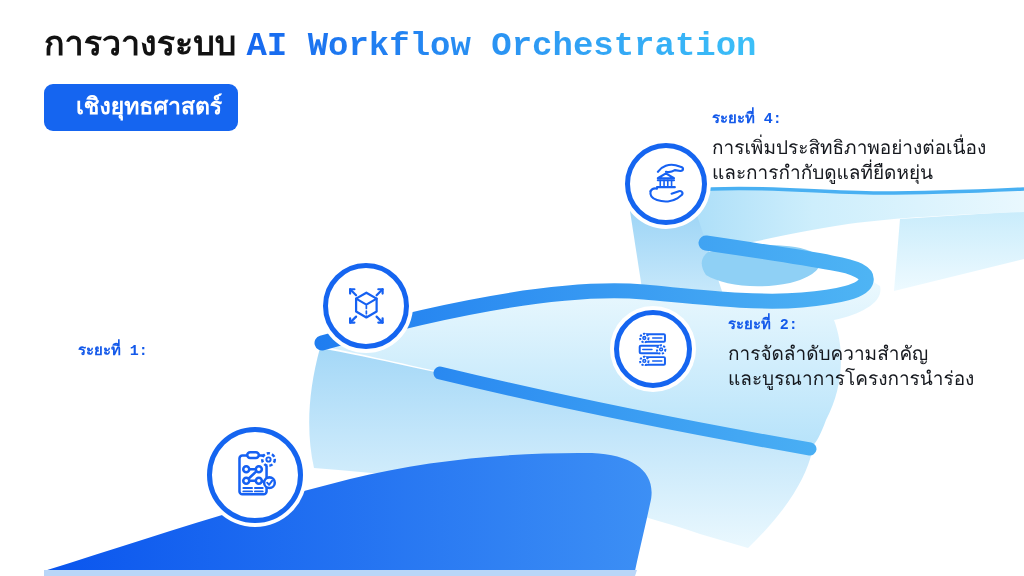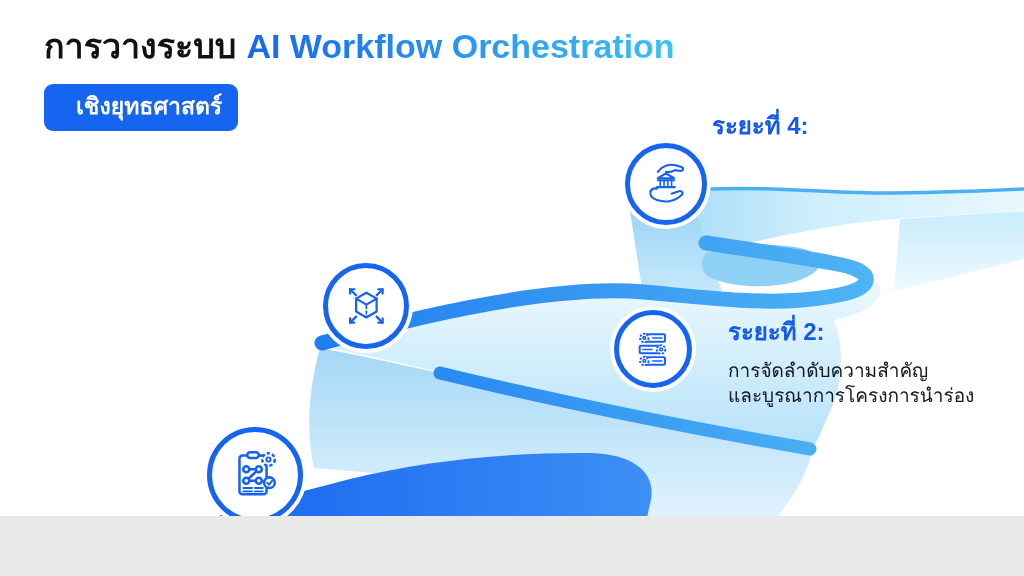--- a/index.html
+++ b/index.html
@@ -1,35 +1,35 @@
 <!DOCTYPE html>
 <html><head>
 <meta charset="utf-8">
 <style>
   html,body{margin:0;padding:0;background:#e9e9e9;}
   *{box-sizing:border-box;}
   #stage{
-    position:relative;width:1024px;height:516px;background:#ffffff;overflow:hidden;
-    font-family:Liberation Sans, sans-serif;margin:0 auto;
+    position:relative;width:1024px;height:576px;background:#ffffff;overflow:hidden;
+    font-family:Liberation Mono, monospace;margin:0 auto;
   }
   #road{position:absolute;left:0;top:0;width:1024px;height:576px;}
   
   .title{position:absolute;left:44px;top:28px;font-size:34px;font-weight:bold;line-height:1.1;white-space:nowrap;}
   .title .th{color:#121212;margin-right:10px;}
   .title .en{
     background:linear-gradient(90deg,#1668ef 0%,#2f9df4 60%,#3cc0f8 100%);
     -webkit-background-clip:text;background-clip:text;color:transparent;
   }
   .badge{
     position:absolute;left:44px;top:84px;background:#1565f0;color:#ffffff;
     font-size:23px;font-weight:bold;padding:4px 16px 7px 32px;border-radius:9px;white-space:nowrap;
   }
   
   .phase{position:absolute;}
-  .phase .lbl{font-size:24px;font-weight:bold;color:#1359ea;margin-bottom:7px;}
+  .phase .lbl{font-size:15px;font-weight:bold;color:#1359ea;margin-bottom:7px;}
   .phase .desc{font-size:19px;font-weight:500;color:#15181e;line-height:1.34;white-space:pre-line;}
   #phase1{left:78px;top:338px;width:250px;}
   #phase3{left:322px;top:180px;width:260px;}
   #phase4{left:712px;top:106px;width:312px;}
   #phase2{left:728px;top:312px;width:300px;}
   
   .node{
     position:absolute;background:#ffffff;border:5px solid #1565f0;border-radius:50%;
     box-shadow:0 0 0 4px #ffffff;display:flex;align-items:center;justify-content:center;
   }
@@ -126,20 +126,21 @@
          L 44 576 Z" fill="url(#gBottom)"></path>
     <path d="M 44 570 L 637 570 L 635 576 L 44 576 Z" fill="#b9d6f8"></path>
   </svg>
 
   <div class="title">
     <span class="th">การวางระบบ</span><span class="en">AI Workflow Orchestration</span>
   </div>
   <div class="badge">เชิงยุทธศาสตร์</div>
 
   <div class="phase" id="phase1">
+    <div class="lbl">ระยะที่ 1:</div>
   </div>
   <div class="node" id="node1">
     <svg viewBox="0 0 64 64">
       <rect class="ic" x="16" y="12" width="28" height="40" rx="3"></rect>
       <rect class="icf" x="24" y="8.5" width="12" height="6" rx="3"></rect>
       <circle class="icf" cx="46" cy="16" r="6.5" stroke-width="3.2" stroke-dasharray="3.4 2.2"></circle>
       <circle class="ic thin" cx="46" cy="16" r="2.2"></circle>
       <line class="ic" x1="23" y1="26" x2="36" y2="26"></line>
       <line class="ic" x1="36" y1="26" x2="23" y2="38"></line>
       <line class="ic" x1="23" y1="38" x2="36" y2="38"></line>
@@ -168,20 +169,22 @@
         <polyline class="ic" points="46,12 51,12 51,17"></polyline>
       <line class="ic" x1="20" y1="44" x2="13" y2="51"></line>
         <polyline class="ic" points="13,46 13,51 18,51"></polyline>
       <line class="ic" x1="44" y1="44" x2="51" y2="51"></line>
         <polyline class="ic" points="46,51 51,51 51,46"></polyline>
     </svg>
   </div>
 
   <div class="phase" id="phase4">
     <div class="lbl">ระยะที่ 4:</div>
+    <div class="desc">การเพิ่มประสิทธิภาพอย่างต่อเนื่อง
+และการกำกับดูแลที่ยืดหยุ่น</div>
   </div>
   <div class="node" id="node4">
     <svg viewBox="0 0 64 64">
       <path class="ic" d="M 22 17 C 27 10 36 7 44 9 L 51 11 C 54 12 54 16 50 16 L 43 15 C 40 17 36 18 32 17"></path>
       <path class="ic" d="M 32 19 L 22 25 L 42 25 Z"></path>
       <line class="ic" x1="22" y1="27.5" x2="42" y2="27.5"></line>
       <line class="ic thin" x1="25" y1="27.5" x2="25" y2="34"></line>
       <line class="ic thin" x1="29.7" y1="27.5" x2="29.7" y2="34"></line>
       <line class="ic thin" x1="34.3" y1="27.5" x2="34.3" y2="34"></line>
       <line class="ic thin" x1="39" y1="27.5" x2="39" y2="34"></line>

